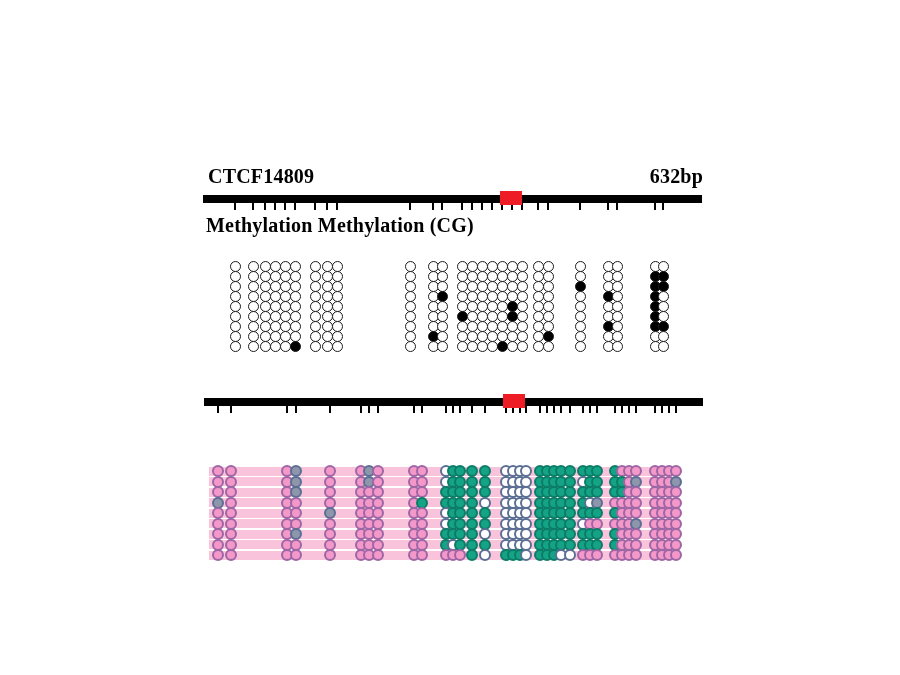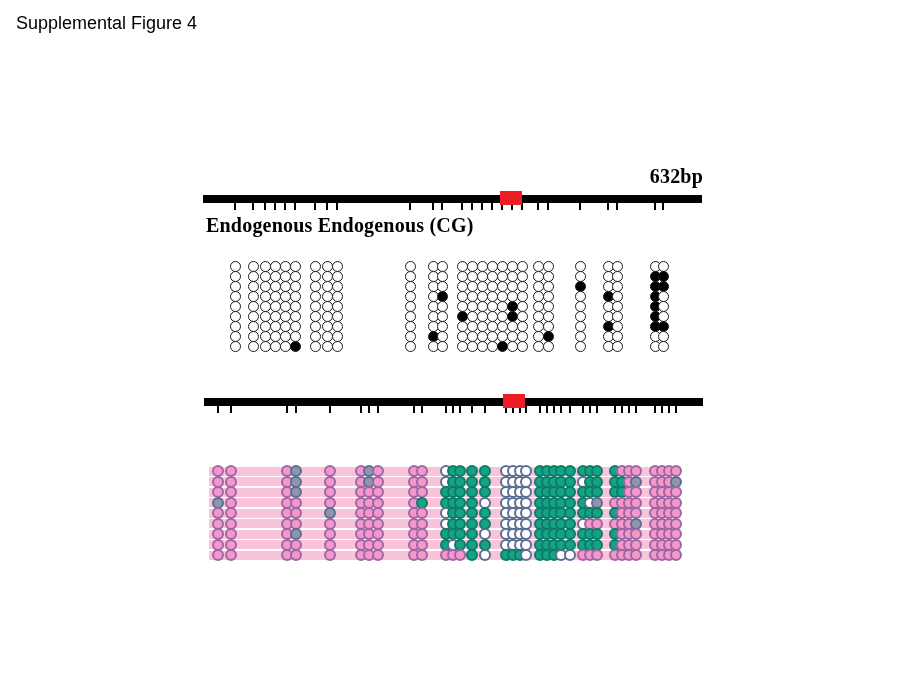--- a/index.html
+++ b/index.html
@@ -16,21 +16,21 @@
   .circle{position:absolute;border-radius:50%;box-sizing:border-box;}
   .bar{position:absolute;background:#000;}
   .tick{position:absolute;background:#000;}
   .redbox{position:absolute;}
   .band{position:absolute;}
 </style>
 </head>
 <body>
 
 <div id="canvas">
-  <div class="abs" id="page-title">Supplemental Figure 4</div>
+  <div class="abs serifbold" id="locus-label">CTCF14809</div>
   <div class="abs serifbold" id="length-label">632bp</div>
   <div class="abs" id="map1">
       <div class="bar" style="left: 203px; top: 195px; width: 499px; height: 8px; background: rgb(0, 0, 0);"></div>
       <div class="tick" style="left: 234.25px; top: 203px; width: 1.5px; height: 7px; background: rgb(0, 0, 0);"></div>
       <div class="tick" style="left: 252.25px; top: 203px; width: 1.5px; height: 7px; background: rgb(0, 0, 0);"></div>
       <div class="tick" style="left: 264.25px; top: 203px; width: 1.5px; height: 7px; background: rgb(0, 0, 0);"></div>
       <div class="tick" style="left: 274.25px; top: 203px; width: 1.5px; height: 7px; background: rgb(0, 0, 0);"></div>
       <div class="tick" style="left: 284.25px; top: 203px; width: 1.5px; height: 7px; background: rgb(0, 0, 0);"></div>
       <div class="tick" style="left: 294.25px; top: 203px; width: 1.5px; height: 7px; background: rgb(0, 0, 0);"></div>
       <div class="tick" style="left: 314.25px; top: 203px; width: 1.5px; height: 7px; background: rgb(0, 0, 0);"></div>
@@ -48,21 +48,21 @@
       <div class="tick" style="left: 521.25px; top: 203px; width: 1.5px; height: 7px; background: rgb(0, 0, 0);"></div>
       <div class="tick" style="left: 537.25px; top: 203px; width: 1.5px; height: 7px; background: rgb(0, 0, 0);"></div>
       <div class="tick" style="left: 547.25px; top: 203px; width: 1.5px; height: 7px; background: rgb(0, 0, 0);"></div>
       <div class="tick" style="left: 579.25px; top: 203px; width: 1.5px; height: 7px; background: rgb(0, 0, 0);"></div>
       <div class="tick" style="left: 607.25px; top: 203px; width: 1.5px; height: 7px; background: rgb(0, 0, 0);"></div>
       <div class="tick" style="left: 616.25px; top: 203px; width: 1.5px; height: 7px; background: rgb(0, 0, 0);"></div>
       <div class="tick" style="left: 654.25px; top: 203px; width: 1.5px; height: 7px; background: rgb(0, 0, 0);"></div>
       <div class="tick" style="left: 662.25px; top: 203px; width: 1.5px; height: 7px; background: rgb(0, 0, 0);"></div>
       <div class="redbox" style="left: 500px; top: 191px; width: 22px; height: 14px; background: rgb(238, 28, 36);"></div>
     </div>
-  <div class="abs serifbold" id="section1-title">Endogenous Endogenous (CG)</div>
+  <div class="abs serifbold" id="section1-title">Methylation Methylation (CG)</div>
   <div class="abs" id="cg-grid">
       <div class="circle" style="left: 229.5px; top: 260.5px; width: 11px; height: 11px; background: rgb(255, 255, 255); border: 1.5px solid rgb(28, 28, 28);"></div>
       <div class="circle" style="left: 247.5px; top: 260.5px; width: 11px; height: 11px; background: rgb(255, 255, 255); border: 1.5px solid rgb(28, 28, 28);"></div>
       <div class="circle" style="left: 259.5px; top: 260.5px; width: 11px; height: 11px; background: rgb(255, 255, 255); border: 1.5px solid rgb(28, 28, 28);"></div>
       <div class="circle" style="left: 269.5px; top: 260.5px; width: 11px; height: 11px; background: rgb(255, 255, 255); border: 1.5px solid rgb(28, 28, 28);"></div>
       <div class="circle" style="left: 279.5px; top: 260.5px; width: 11px; height: 11px; background: rgb(255, 255, 255); border: 1.5px solid rgb(28, 28, 28);"></div>
       <div class="circle" style="left: 289.5px; top: 260.5px; width: 11px; height: 11px; background: rgb(255, 255, 255); border: 1.5px solid rgb(28, 28, 28);"></div>
       <div class="circle" style="left: 309.5px; top: 260.5px; width: 11px; height: 11px; background: rgb(255, 255, 255); border: 1.5px solid rgb(28, 28, 28);"></div>
       <div class="circle" style="left: 321.5px; top: 260.5px; width: 11px; height: 11px; background: rgb(255, 255, 255); border: 1.5px solid rgb(28, 28, 28);"></div>
       <div class="circle" style="left: 331.5px; top: 260.5px; width: 11px; height: 11px; background: rgb(255, 255, 255); border: 1.5px solid rgb(28, 28, 28);"></div>

